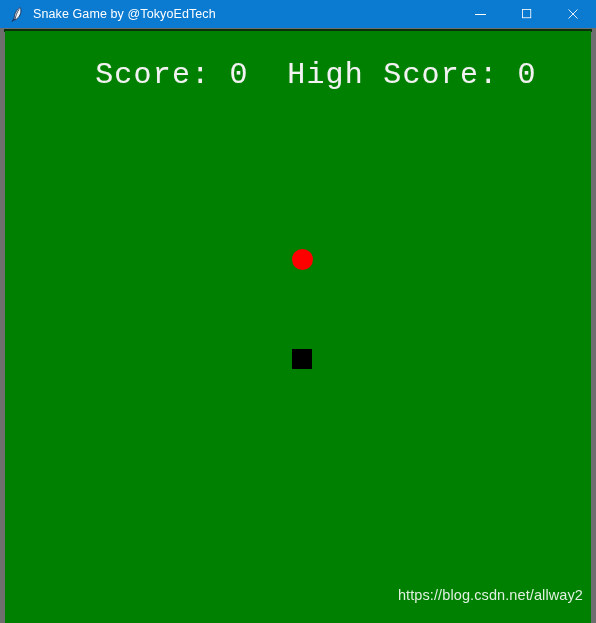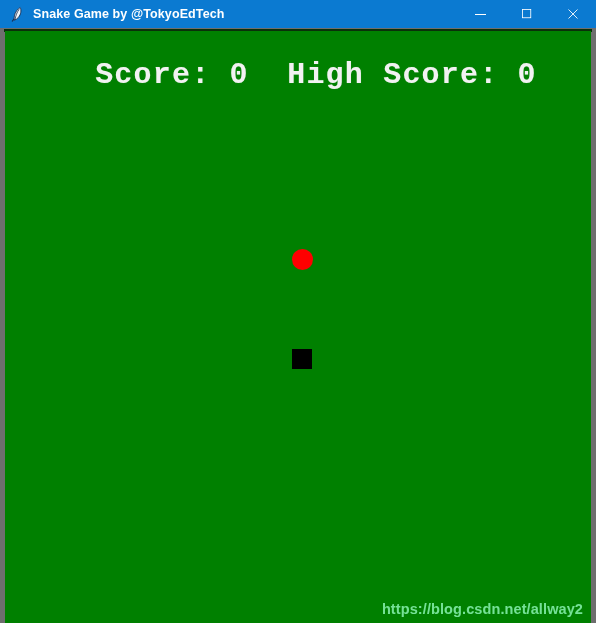--- a/index.html
+++ b/index.html
@@ -15,21 +15,20 @@
   }
 
   #app-window {
     position: absolute;
     left: 0;
     top: 0;
     width: 596px;
     height: 623px;
     background: #6e6e6e;
     box-sizing: border-box;
-    font-weight: bold;
   }
 
   
   #title-bar {
     position: absolute;
     left: 0;
     top: 0;
     width: 596px;
     height: 28px;
     background: #0b7ad1;
@@ -129,22 +128,22 @@
     top: 318px;
     width: 20px;
     height: 20px;
     background: #000000;
   }
 
   
   #watermark {
     position: absolute;
     right: 8px;
-    bottom: 6px;
-    color: #86efac;
+    bottom: 20px;
+    color: #ffffff;
     opacity: 0.88;
     font-family: "Liberation Sans", sans-serif;
     font-size: 14.5px;
     white-space: nowrap;
     letter-spacing: 0.1px;
   }
 </style>
 </head>
 <body>
 

